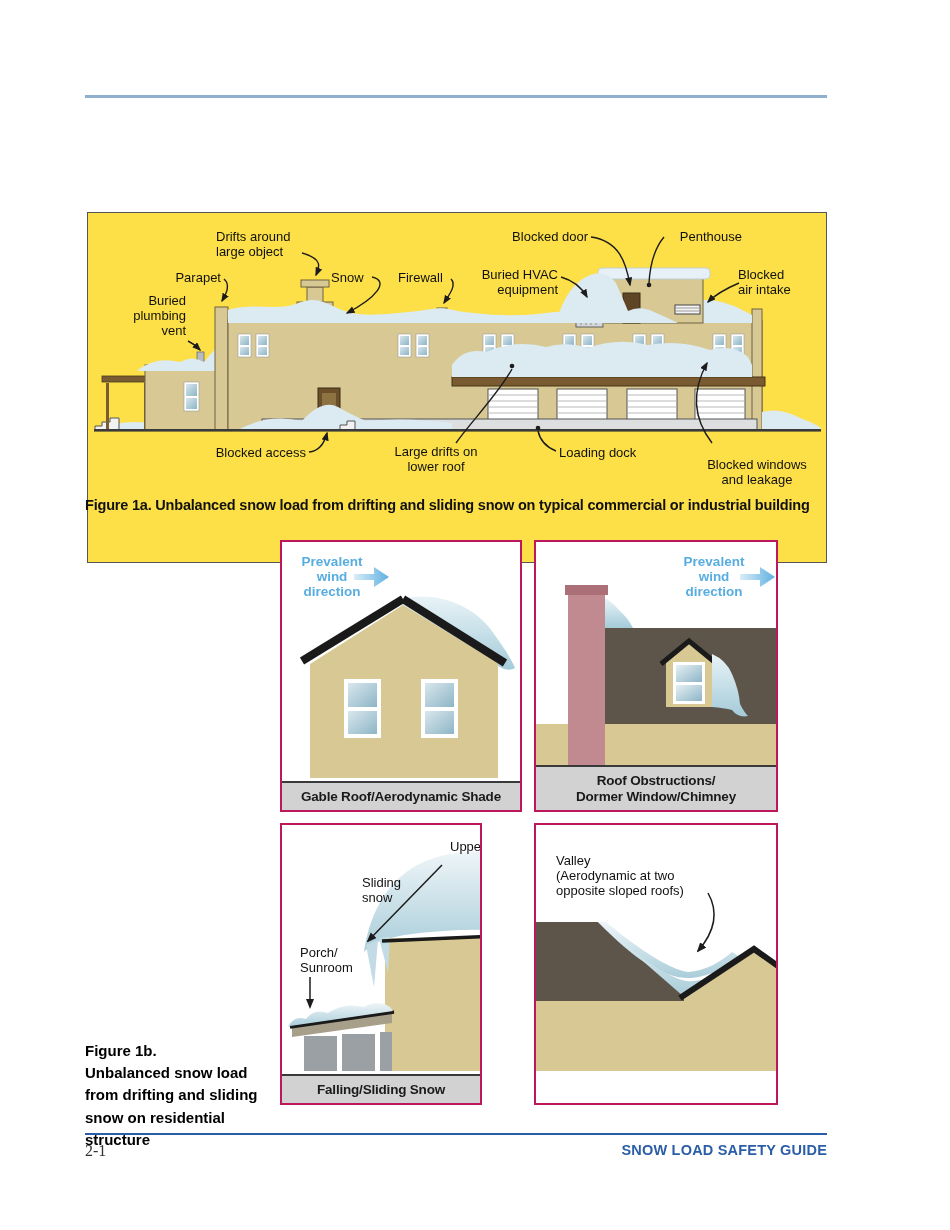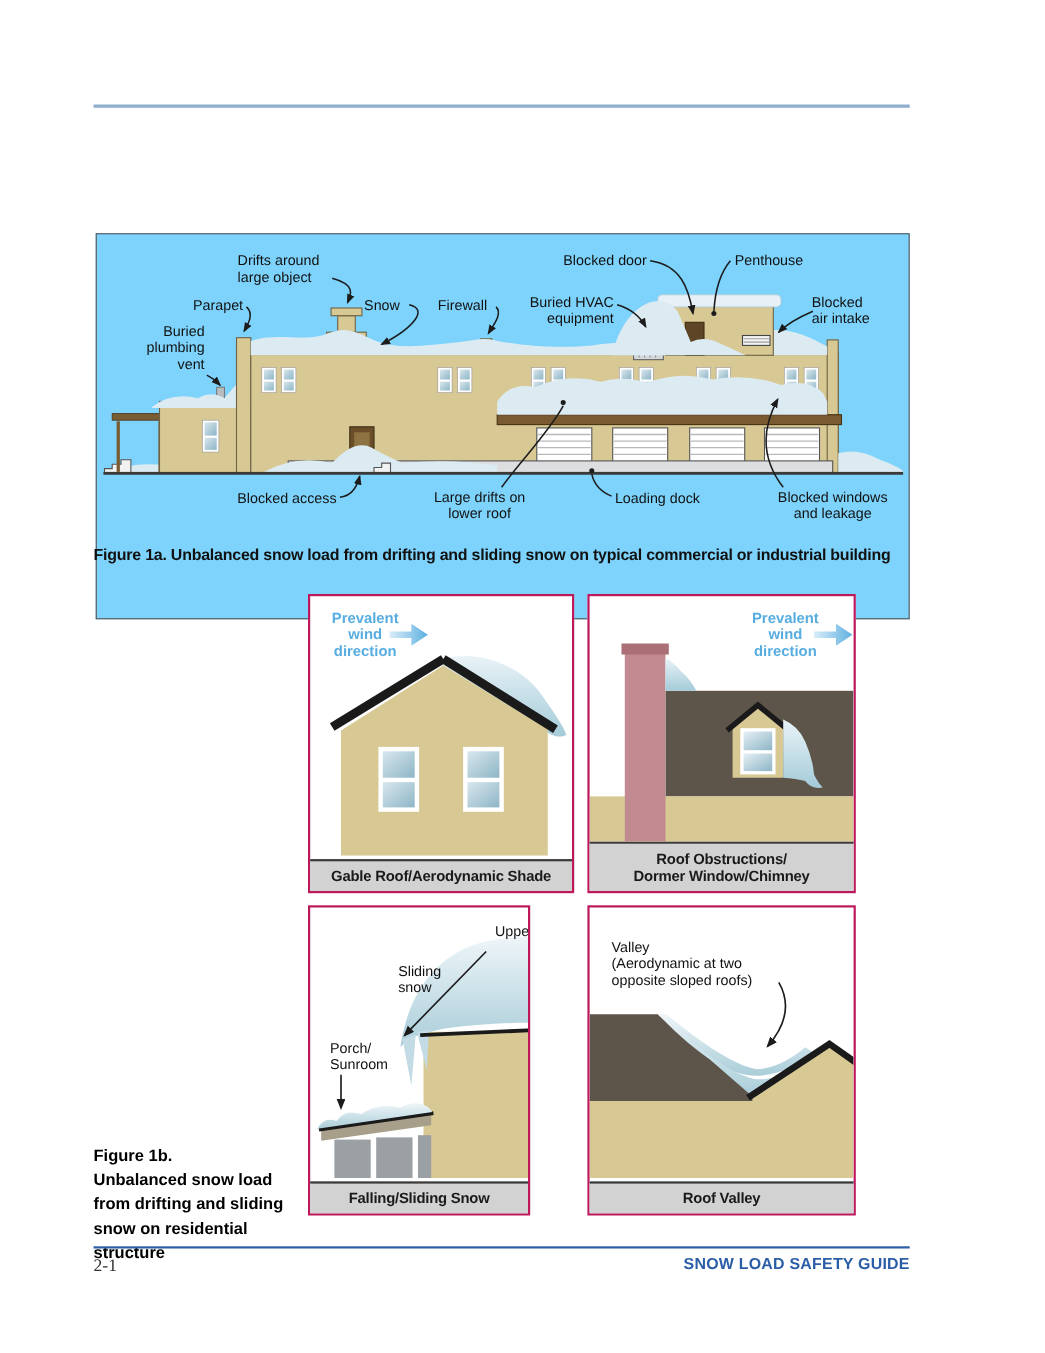--- a/index.html
+++ b/index.html
@@ -7,21 +7,21 @@
         font-family:"Liberation Sans",sans-serif;color:#1a1a1a;}
   .abs{position:absolute;}
   .ml{white-space:pre-line;}
   
   .rule-top{left:85px;top:95px;width:742px;height:3px;background:#8fafcc;}
   .rule-footer{left:85px;top:1133px;width:742px;height:2px;background:#2b5ea7;}
   
   .bodytext{left:280px;top:118px;width:548px;font-family:"Liberation Serif",serif;
             font-size:17.5px;line-height:1.58;text-align:justify;color:#262626;}
   
-  .fig1a{left:87px;top:212px;width:740px;height:351px;border:1.5px solid #555;box-sizing:border-box;background:#7dd3fc;}
+  .fig1a{left:87px;top:212px;width:740px;height:351px;border:1.5px solid #555;box-sizing:border-box;background:#fde047;}
   .fig1a svg{position:absolute;left:0;top:0;}
   .lbl{position:absolute;font-size:13px;line-height:1.16;color:#111;}
   .r{text-align:right;} .c{text-align:center;}
   .figcap{left:85px;top:497px;width:742px;font-weight:bold;font-size:14.5px;letter-spacing:-0.2px;color:#111;}
   
   .panel{position:absolute;border:2px solid #be185d;background:#fff;box-sizing:border-box;
          display:flex;flex-direction:column;}
   .pdraw{position:relative;flex:1;overflow:hidden;}
   .pcap{border-top:2px solid #3a3a3a;background:#d2d2d2;text-align:center;
         font-weight:bold;font-size:13.5px;line-height:1.2;padding:6px 2px 5px;letter-spacing:-0.2px;}
@@ -202,33 +202,33 @@
         <circle cx="450" cy="215" r="2.3"></circle>
       </g>
     </svg>
 
     <div class="lbl ml" style="left:128px;top:16px;width:100px;">Drifts around
 large object</div>
     <div class="lbl r" style="left:55px;top:57px;width:78px;">Parapet</div>
     <div class="lbl" style="left:243px;top:57px;width:44px;">Snow</div>
     <div class="lbl" style="left:310px;top:57px;width:55px;">Firewall</div>
     <div class="lbl r" style="left:418px;top:16px;width:82px;">Blocked door</div>
-    <div class="lbl" style="left:580px;top:16px;width:74px;">Penthouse</div>
+    <div class="lbl" style="left:580px;top:16px;width:74px;text-align:right;">Penthouse</div>
     <div class="lbl r ml" style="left:382px;top:54px;width:88px;">Buried HVAC
 equipment</div>
     <div class="lbl ml" style="left:650px;top:54px;width:66px;">Blocked
 air intake</div>
     <div class="lbl r ml" style="left:6px;top:80px;width:92px;">Buried
 plumbing
 vent</div>
     <div class="lbl r" style="left:112px;top:232px;width:106px;">Blocked access</div>
     <div class="lbl c ml" style="left:294px;top:231px;width:108px;">Large drifts on
 lower roof</div>
     <div class="lbl" style="left:471px;top:232px;width:92px;">Loading dock</div>
-    <div class="lbl c ml" style="left:608px;top:231px;width:122px;">Blocked windows
+    <div class="lbl c ml" style="left:608px;top:244px;width:122px;">Blocked windows
 and leakage</div>
   </div>
 
   <div class="abs figcap">Figure 1a. Unbalanced snow load from drifting and sliding snow on typical commercial or industrial building</div>
 
   <div class="panel" style="left:280px;top:540px;width:242px;height:272px;">
     <div class="pdraw">
       <svg width="238" height="236" viewBox="0 0 238 236">
         <defs>
           <linearGradient id="sg1" x1="0" y1="0" x2="0" y2="1">
@@ -374,21 +374,20 @@
         <path d="M62,97 C100,136 128,154 155,153 C175,151 192,142 204,132 L196,127
                  C184,137 170,146 152,147 C132,144 100,122 70,97 Z" fill="url(#sg4)"></path>
         <path d="M62,97 C95,125 125,150 150,156 C172,158 190,144 205,132 L147,171 Z" fill="url(#sg4)"></path>
         <path d="M144,173 L218,124 L242,141" stroke="#1a1a1a" stroke-width="6" fill="none"></path>
         <path d="M172,68 Q188,96 162,126" fill="none" stroke="#1c1c1c" stroke-width="1.5" marker-end="url(#ah4)"></path>
       </svg>
       <div class="lbl ml" style="left:20px;top:28px;width:160px;">Valley
 (Aerodynamic at two
 opposite sloped roofs)</div>
     </div>
-    <div class="pcap ml">Roof Valley</div>
   </div>
 
   <div class="abs sidecap ml">Figure 1b.
 Unbalanced snow load
 from drifting and sliding
 snow on residential
 structure</div>
 
   <div class="abs rule-footer"></div>
   <div class="abs pg" style="left:85px;top:1142px;">2-1</div>

